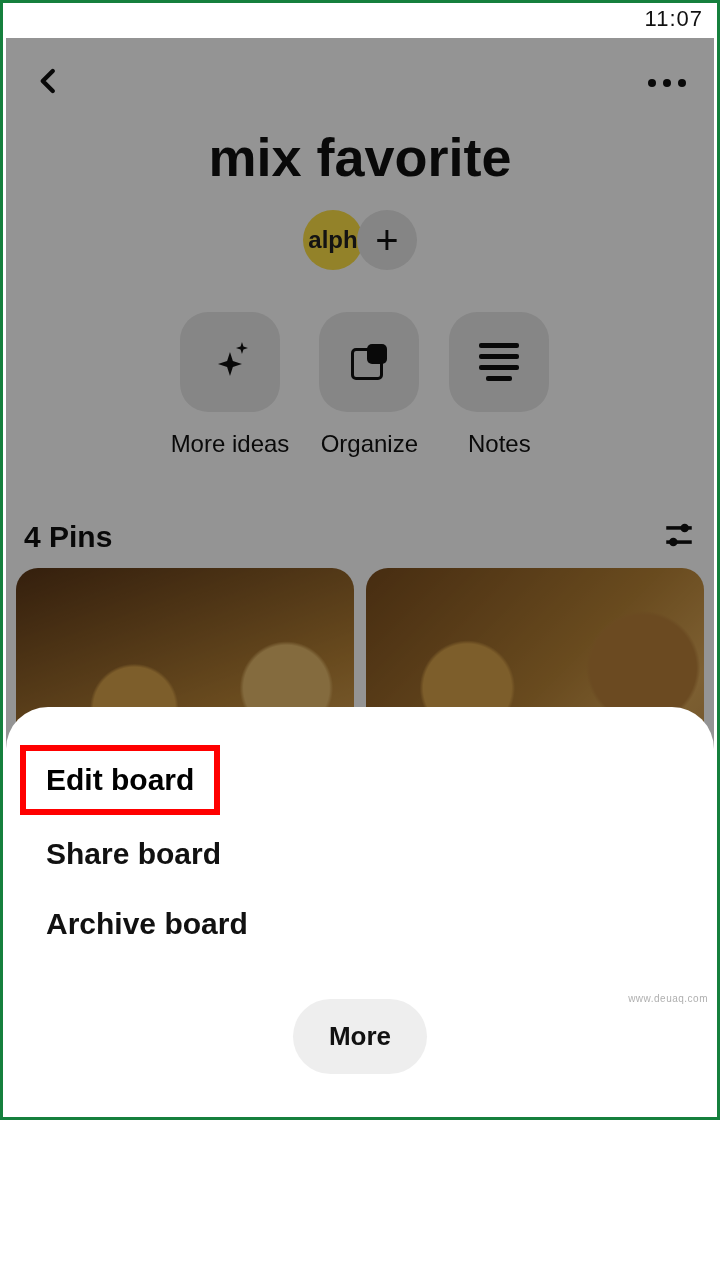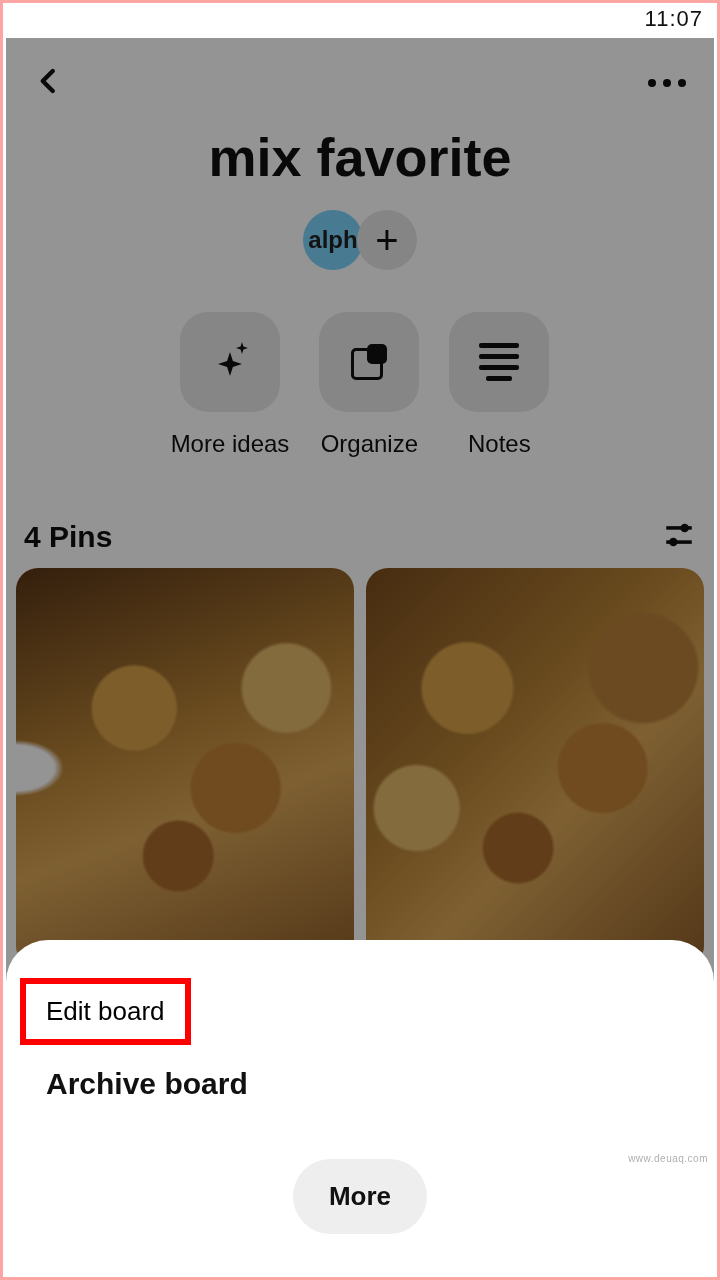--- a/index.html
+++ b/index.html
@@ -1,27 +1,27 @@
 <!DOCTYPE html>
 <html><head>
 <meta charset="utf-8">
 <style>
   * { box-sizing: border-box; margin: 0; padding: 0; }
   html, body { width: 720px; height: 1280px; overflow: hidden; font-family: -apple-system, Helvetica, Arial, sans-serif; background: #fff; }
-  .frame { width: 720px; height: 1280px; border: 3px solid #fca5a5; position: relative; background: #fff; }
+  .frame { width: 720px; height: 1120px; border: 3px solid #15803d; position: relative; background: #fff; }
   .statusbar { height: 32px; display: flex; justify-content: flex-end; align-items: center; padding: 0 14px; font-size: 22px; font-weight: 500; letter-spacing: 1px; color: #111; }
   .app { position: absolute; top: 35px; left: 3px; right: 3px; bottom: 3px; background: #fff; }
   .dim { position: absolute; inset: 0; background: rgba(0,0,0,0.42); z-index: 5; pointer-events: none; }
   .topbar { display: flex; justify-content: space-between; align-items: center; padding: 28px 28px 18px; }
   .back svg { width: 30px; height: 30px; }
   .dots { display: flex; gap: 7px; }
   .dots span { width: 8px; height: 8px; background: #111; border-radius: 50%; }
   .title { font-size: 54px; font-weight: 700; text-align: center; color: #111; margin-top: 8px; }
   .collab { display: flex; justify-content: center; align-items: center; margin-top: 22px; }
-  .avatar { width: 60px; height: 60px; border-radius: 50%; background: #7dd3fc; display: flex; align-items: center; justify-content: center; font-weight: 700; font-size: 24px; color: #222; }
+  .avatar { width: 60px; height: 60px; border-radius: 50%; background: #fde047; display: flex; align-items: center; justify-content: center; font-weight: 700; font-size: 24px; color: #222; }
   .addcollab { width: 60px; height: 60px; border-radius: 50%; background: #e5e5e5; display: flex; align-items: center; justify-content: center; margin-left: -6px; font-size: 40px; font-weight: 400; color: #111; }
   .actions { display: flex; justify-content: center; gap: 30px; margin-top: 42px; }
   .actionbtn { display: flex; flex-direction: column; align-items: center; gap: 18px; }
   .actioncircle { width: 100px; height: 100px; border-radius: 28px; background: #e7e7e7; display: flex; align-items: center; justify-content: center; }
   .actionlabel { font-size: 24px; color: #111; }
   .sparkle { position: relative; width: 40px; height: 40px; }
   .sparkle::before { content:""; position:absolute; left:8px; top:10px; width:24px; height:24px; background:#111; clip-path: polygon(50% 0, 62% 38%, 100% 50%, 62% 62%, 50% 100%, 38% 62%, 0 50%, 38% 38%); }
   .sparkle::after { content:""; position:absolute; right:2px; top:0; width:12px; height:12px; background:#111; clip-path: polygon(50% 0, 62% 38%, 100% 50%, 62% 62%, 50% 100%, 38% 62%, 0 50%, 38% 38%); }
   .organize { position:relative; width:36px; height:36px; }
   .organize::before { content:""; position:absolute; left:0; bottom:0; width:26px; height:26px; border:3px solid #111; border-radius:5px; }
@@ -115,22 +115,23 @@
 
     <div class="grid">
       <div class="pin left"></div>
       <div class="pin"></div>
     </div>
 
     <div class="dim"></div>
 
     <div class="sheet">
       <div class="highlight">
-        <div style="font-size:26px;font-weight:400;">Edit board</div>
+        <div style="font-size:30px;font-weight:700;">Edit board</div>
       </div>
+      <div class="opt">Share board</div>
       <div class="opt">Archive board</div>
       <div class="closewrap">
         <button class="closebtn">More</button>
       </div>
     </div>
 
     <div class="watermark">www.deuaq.com</div>
   </div>
 </div>
 

